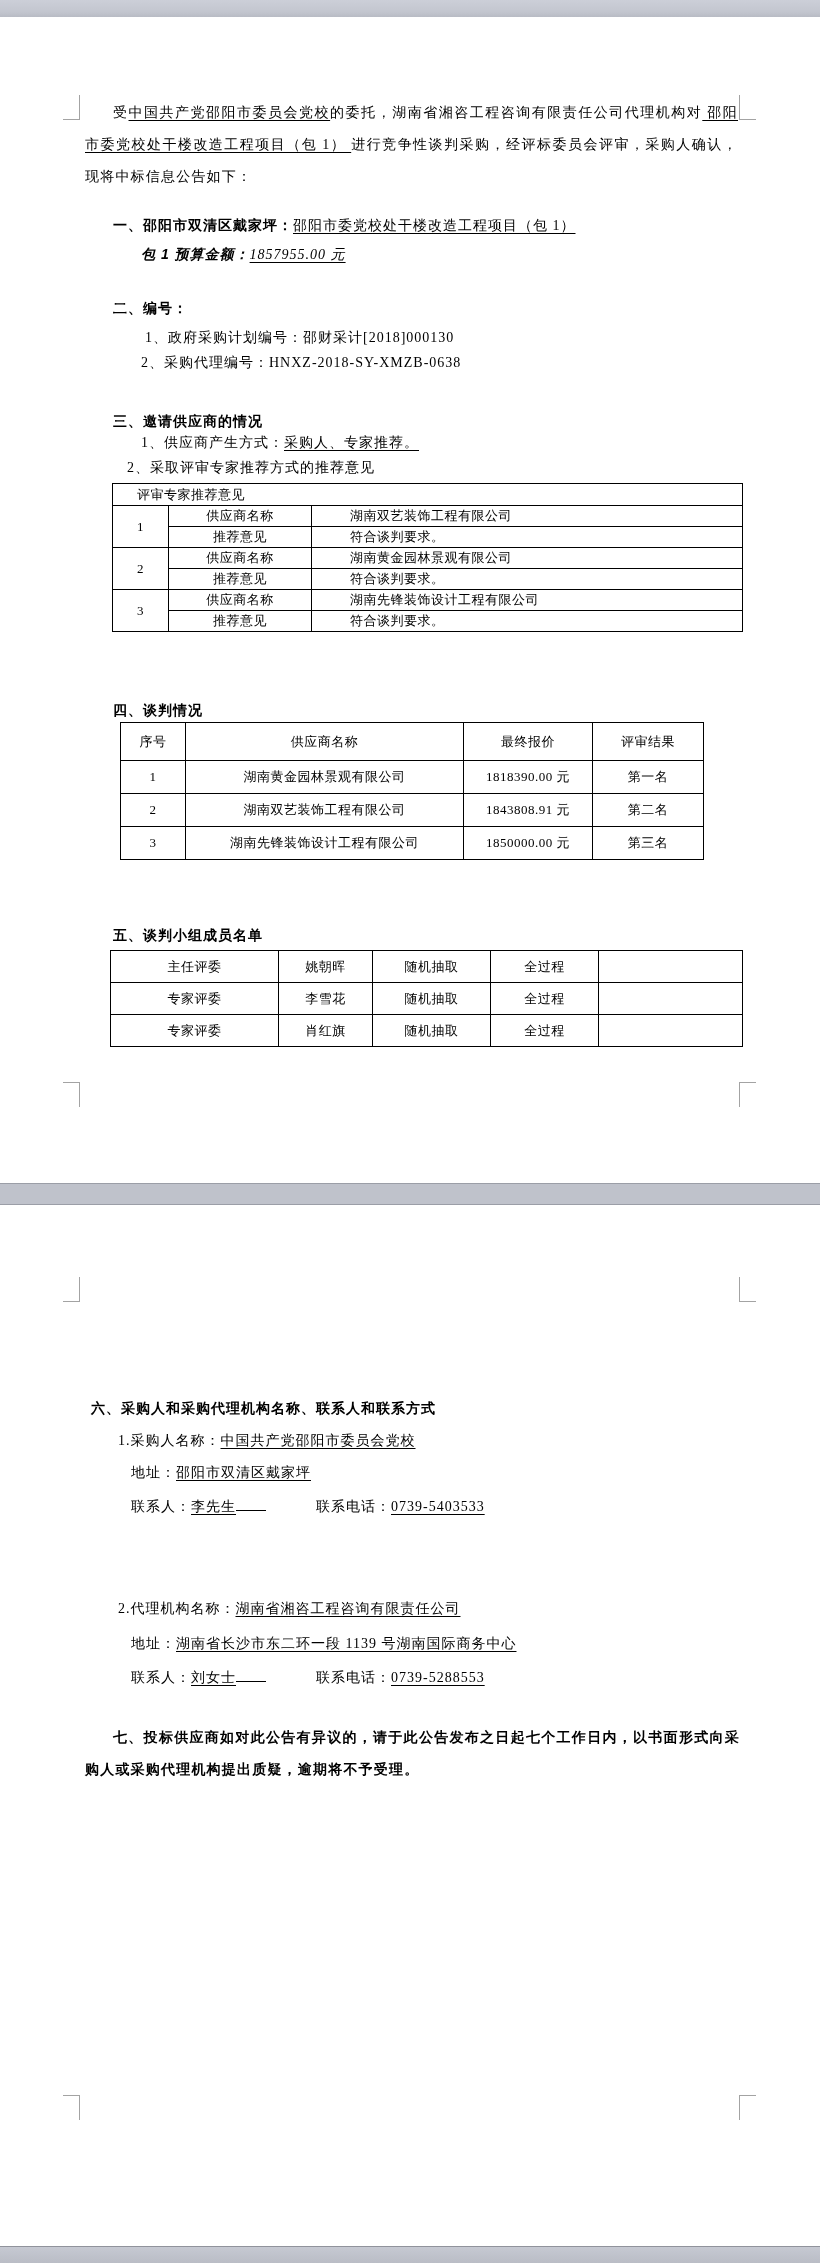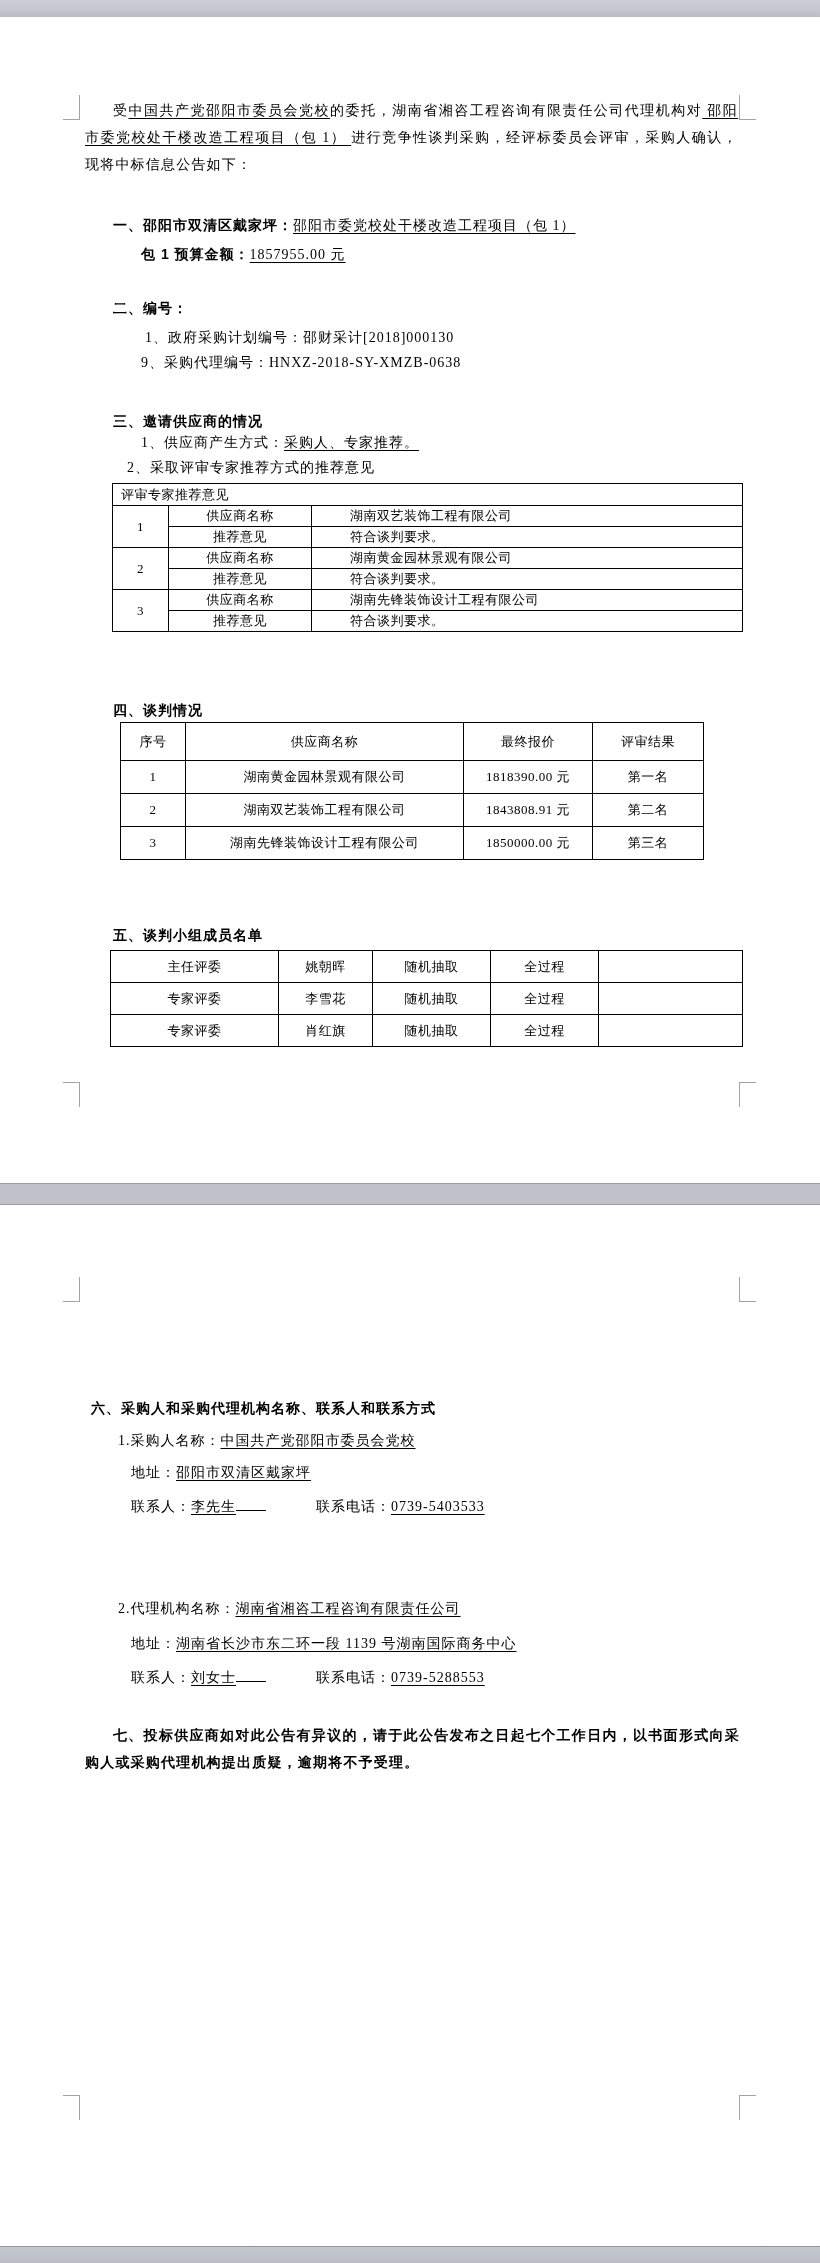--- a/index.html
+++ b/index.html
@@ -21,34 +21,34 @@
   .page2 { top:1205px; height:1041px; }
 
   
   .mark { position:absolute; width:16px; height:24px; }
   .mark.tl { border-right:1px solid #a3a3a3; border-bottom:1px solid #a3a3a3; }
   .mark.tr { border-left:1px solid #a3a3a3; border-bottom:1px solid #a3a3a3; }
   .mark.bl { border-right:1px solid #a3a3a3; border-top:1px solid #a3a3a3; }
   .mark.br { border-left:1px solid #a3a3a3; border-top:1px solid #a3a3a3; }
 
   .abs { position:absolute; }
-  .body-text { font-size:14px; letter-spacing:1.2px; line-height:27px; text-align:justify; }
+  .body-text { font-size:14px; letter-spacing:1.2px; line-height:32px; text-align:justify; }
   .hd { font-family:"Liberation Sans", sans-serif; font-weight:700; font-size:14px; letter-spacing:1px; }
   .ln { font-size:14px; letter-spacing:1px; white-space:nowrap; }
   .u { text-decoration:underline; text-underline-offset:3px; }
   .u-tail { display:inline-block; width:30px; height:14px; border-bottom:1px solid #000; vertical-align:baseline; }
   .phone-group { margin-left:50px; }
 
   table.t { position:absolute; border-collapse:collapse; table-layout:fixed; }
   table.t td { border:1px solid #000; font-size:13px; letter-spacing:0.5px; text-align:center;
     vertical-align:middle; padding:0; overflow:hidden; }
 
   .t1 { left:112px; top:466px; width:630px; }
   .t1 td { height:20px; }
-  .t1 tr.cap td { height:21px; text-align:left; padding-left:8px; }
+  .t1 tr.cap td { height:21px; text-align:left; padding-left:24px; }
   .t1 td.val { text-align:left; padding-left:38px; }
 
   .t2 { left:120px; top:705px; width:583px; border:1.5px solid #000; }
   .t2 tr.h td { height:37px; }
   .t2 td { height:32px; }
 
   .t3 { left:110px; top:933px; width:632px; }
   .t3 tr.h td { height:22px; border-bottom:1px dotted #9a9a9a; }
   .t3 td { height:31px; }
 
@@ -61,25 +61,25 @@
 
   <div class="chrome-top"></div>
 
   <div class="page page1">
     <div class="mark tl abs" style="left:63px; top:78px;"></div>
     <div class="mark tr abs" style="left:739px; top:78px;"></div>
 
     <div class="abs body-text" style="left:85px; top:80px; width:653px; text-indent:2em;"><span>受</span><span class="u">中国共产党邵阳市委员会党校</span><span>的委托，湖南省湘咨工程咨询有限责任公司代理机构对</span><span class="u"> 邵阳市委党校处干楼改造工程项目（包 1） </span><span>进行竞争性谈判采购，经评标委员会评审，采购人确认，现将中标信息公告如下：</span></div>
 
     <div class="abs ln" style="left:113px; top:200px;"><span class="hd">一、邵阳市双清区戴家坪：</span><span class="u">邵阳市委党校处干楼改造工程项目（包 1）</span></div>
-    <div class="abs ln" style="left:141px; top:229px;"><span class="hd">包 1 预算金额：</span><span class="u">1857955.00 元</span></div>
+    <div class="abs ln" style="left:141px; top:229px;font-style:italic;"><span class="hd">包 1 预算金额：</span><span class="u">1857955.00 元</span></div>
 
     <div class="abs ln hd" style="left:113px; top:283px;font-family:Liberation Mono, monospace;">二、编号：</div>
     <div class="abs ln" style="left:145px; top:312px;"><span>1、政府采购计划编号：</span><span>邵财采计[2018]000130</span></div>
-    <div class="abs ln" style="left:141px; top:337px;"><span>9、采购代理编号：</span><span>HNXZ-2018-SY-XMZB-0638</span></div>
+    <div class="abs ln" style="left:141px; top:337px;"><span>2、采购代理编号：</span><span>HNXZ-2018-SY-XMZB-0638</span></div>
 
     <div class="abs ln hd" style="left:113px; top:382px;margin-top:14px;">三、邀请供应商的情况</div>
     <div class="abs ln" style="left:141px; top:417px;"><span>1、供应商产生方式：</span><span class="u">采购人、专家推荐。</span></div>
     <div class="abs ln" style="left:127px; top:442px;">2、采取评审专家推荐方式的推荐意见</div>
 
     <table class="t t1">
       <colgroup>
           <col style="width:56px">
           <col style="width:143px">
           <col style="width:431px">

